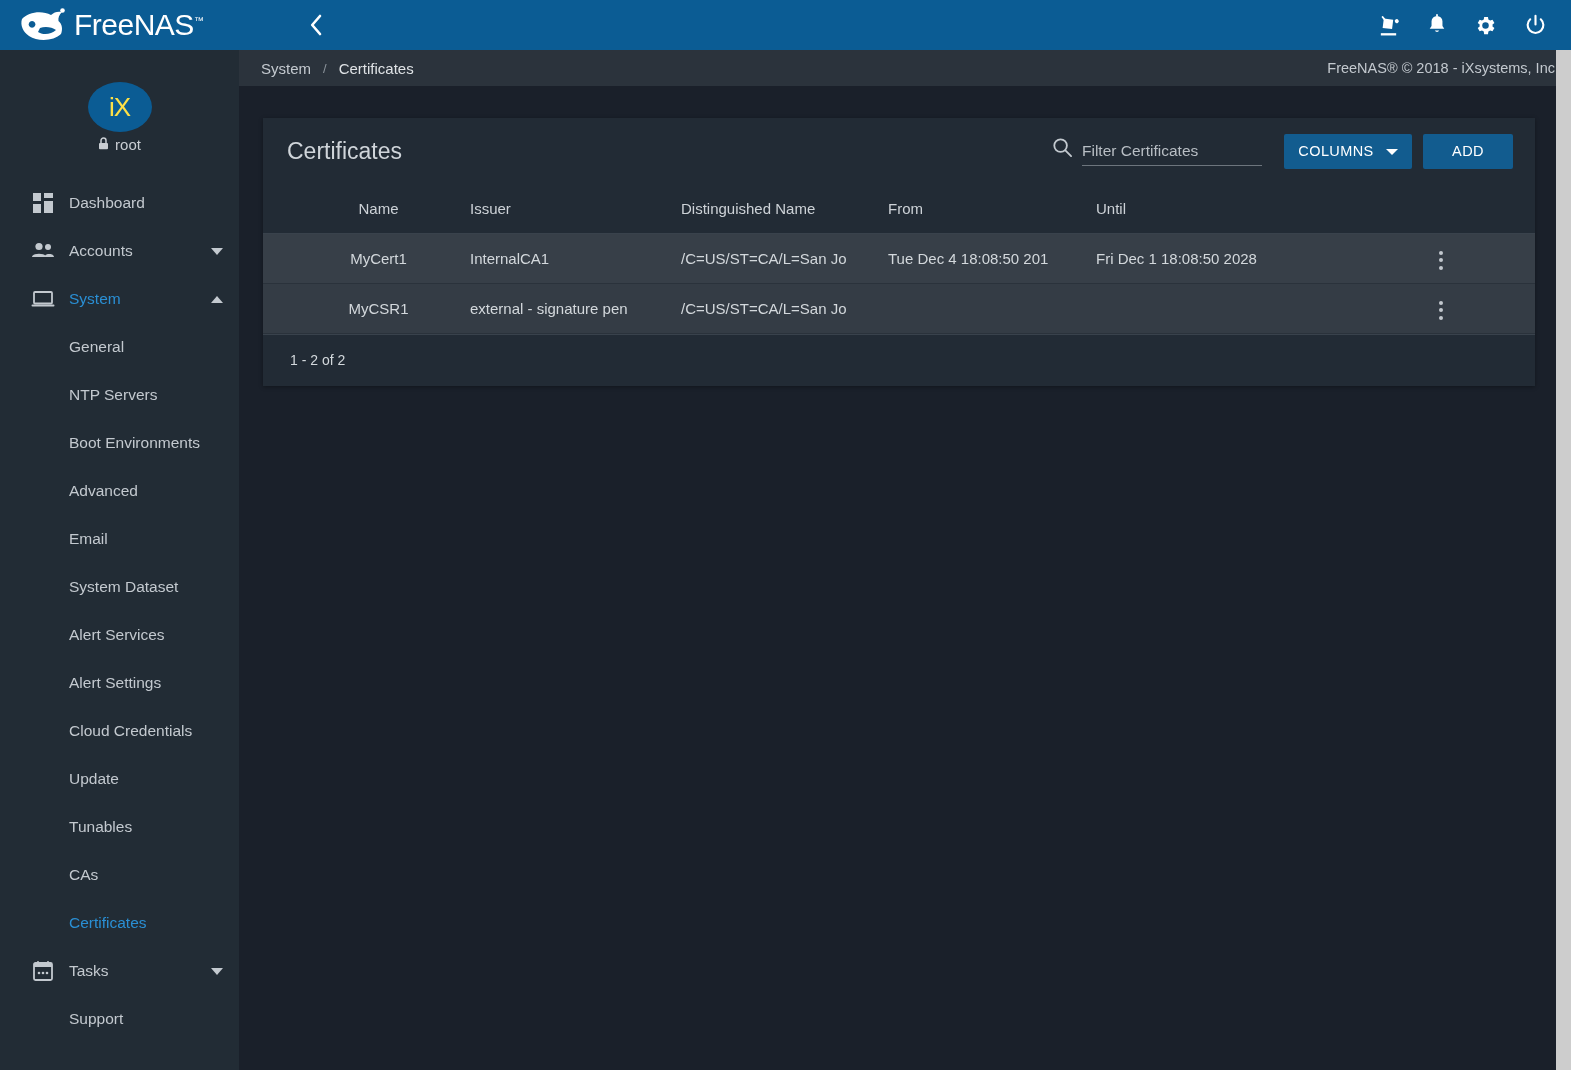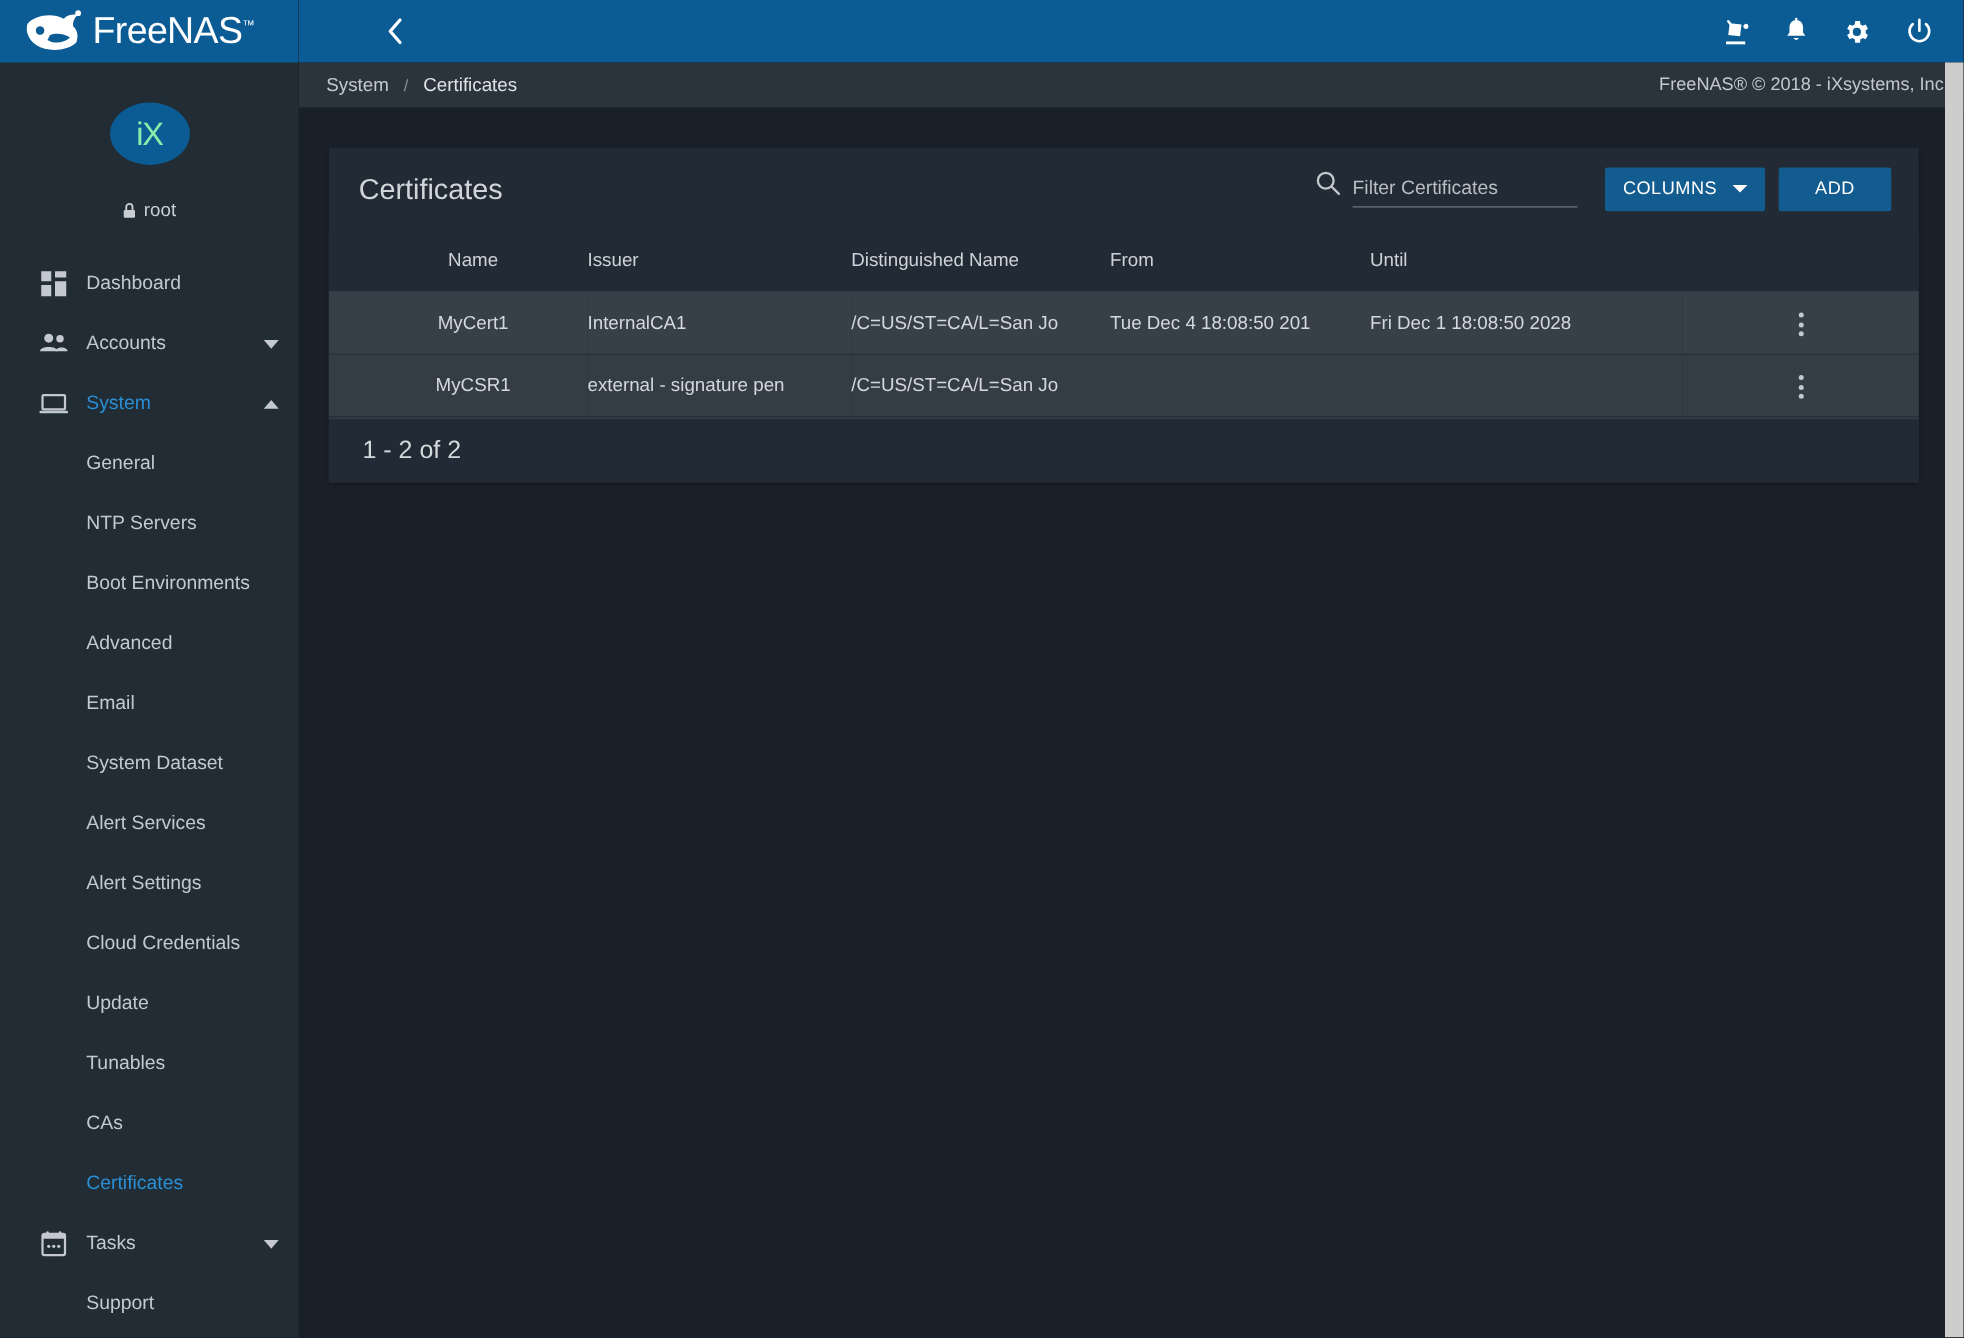--- a/index.html
+++ b/index.html
@@ -31,26 +31,26 @@
   }
   .brand-tm { font-size: 10px; vertical-align: super; }
 
   .user-block {
     padding-top: 32px; padding-bottom: 22px;
     display: flex; flex-direction: column; align-items: center;
   }
   .ix-avatar {
     width: 64px; height: 50px; border-radius: 50%;
     background: #0b5c94; display: flex; align-items: center;
-    justify-content: center; color: #86efac; font-size: 26px;
+    justify-content: center; color: #fde047; font-size: 26px;
     letter-spacing: -1px;
   }
   .user-name {
-    margin-top: 28px; color: #c9ced3; font-size: 15px;
-    display: flex; align-items: center; gap: 6px;
+    margin-top: 4px; color: #c9ced3; font-size: 15px;
+    display: flex; gap: 6px;
   }
   .lock-ico { width: 11px; height: 13px; display:inline-block; }
 
   .nav { padding-top: 4px; margin-left: 16px; }
   .nav-item {
     height: 48px; display: flex; align-items: center;
     color: #c3c9cf; font-size: 15.5px; cursor: pointer;
     position: relative; padding-right: 16px;
   }
   .nav-item .n-icon {
@@ -137,21 +137,21 @@
   .c-dn { width: 207px; }
   .c-from { width: 208px; }
   .c-until { width: 250px; }
   .c-menu { text-align: center; }
   .kebab { display: inline-flex; flex-direction: column; gap: 3.5px;
            align-items: center; cursor: pointer; padding: 6px; }
   .kebab i { width: 4px; height: 4px; border-radius: 50%; background: #c2c8ce;
              display:block; }
   .card-foot {
     height: 52px; display: flex; align-items: center; padding-left: 27px;
-    color: #d3d8dc; font-size: 20px; background: #222b35;
+    color: #d3d8dc; font-size: 14px; background: #222b35;
     border-top: 1px solid #39424c;
   }
   .scrollbar {
     position: absolute; right: 0; top: 50px; width: 15px; bottom: 0;
     background: #cdcdcd;
   }
 </style>
 </head>
 <body>
 

